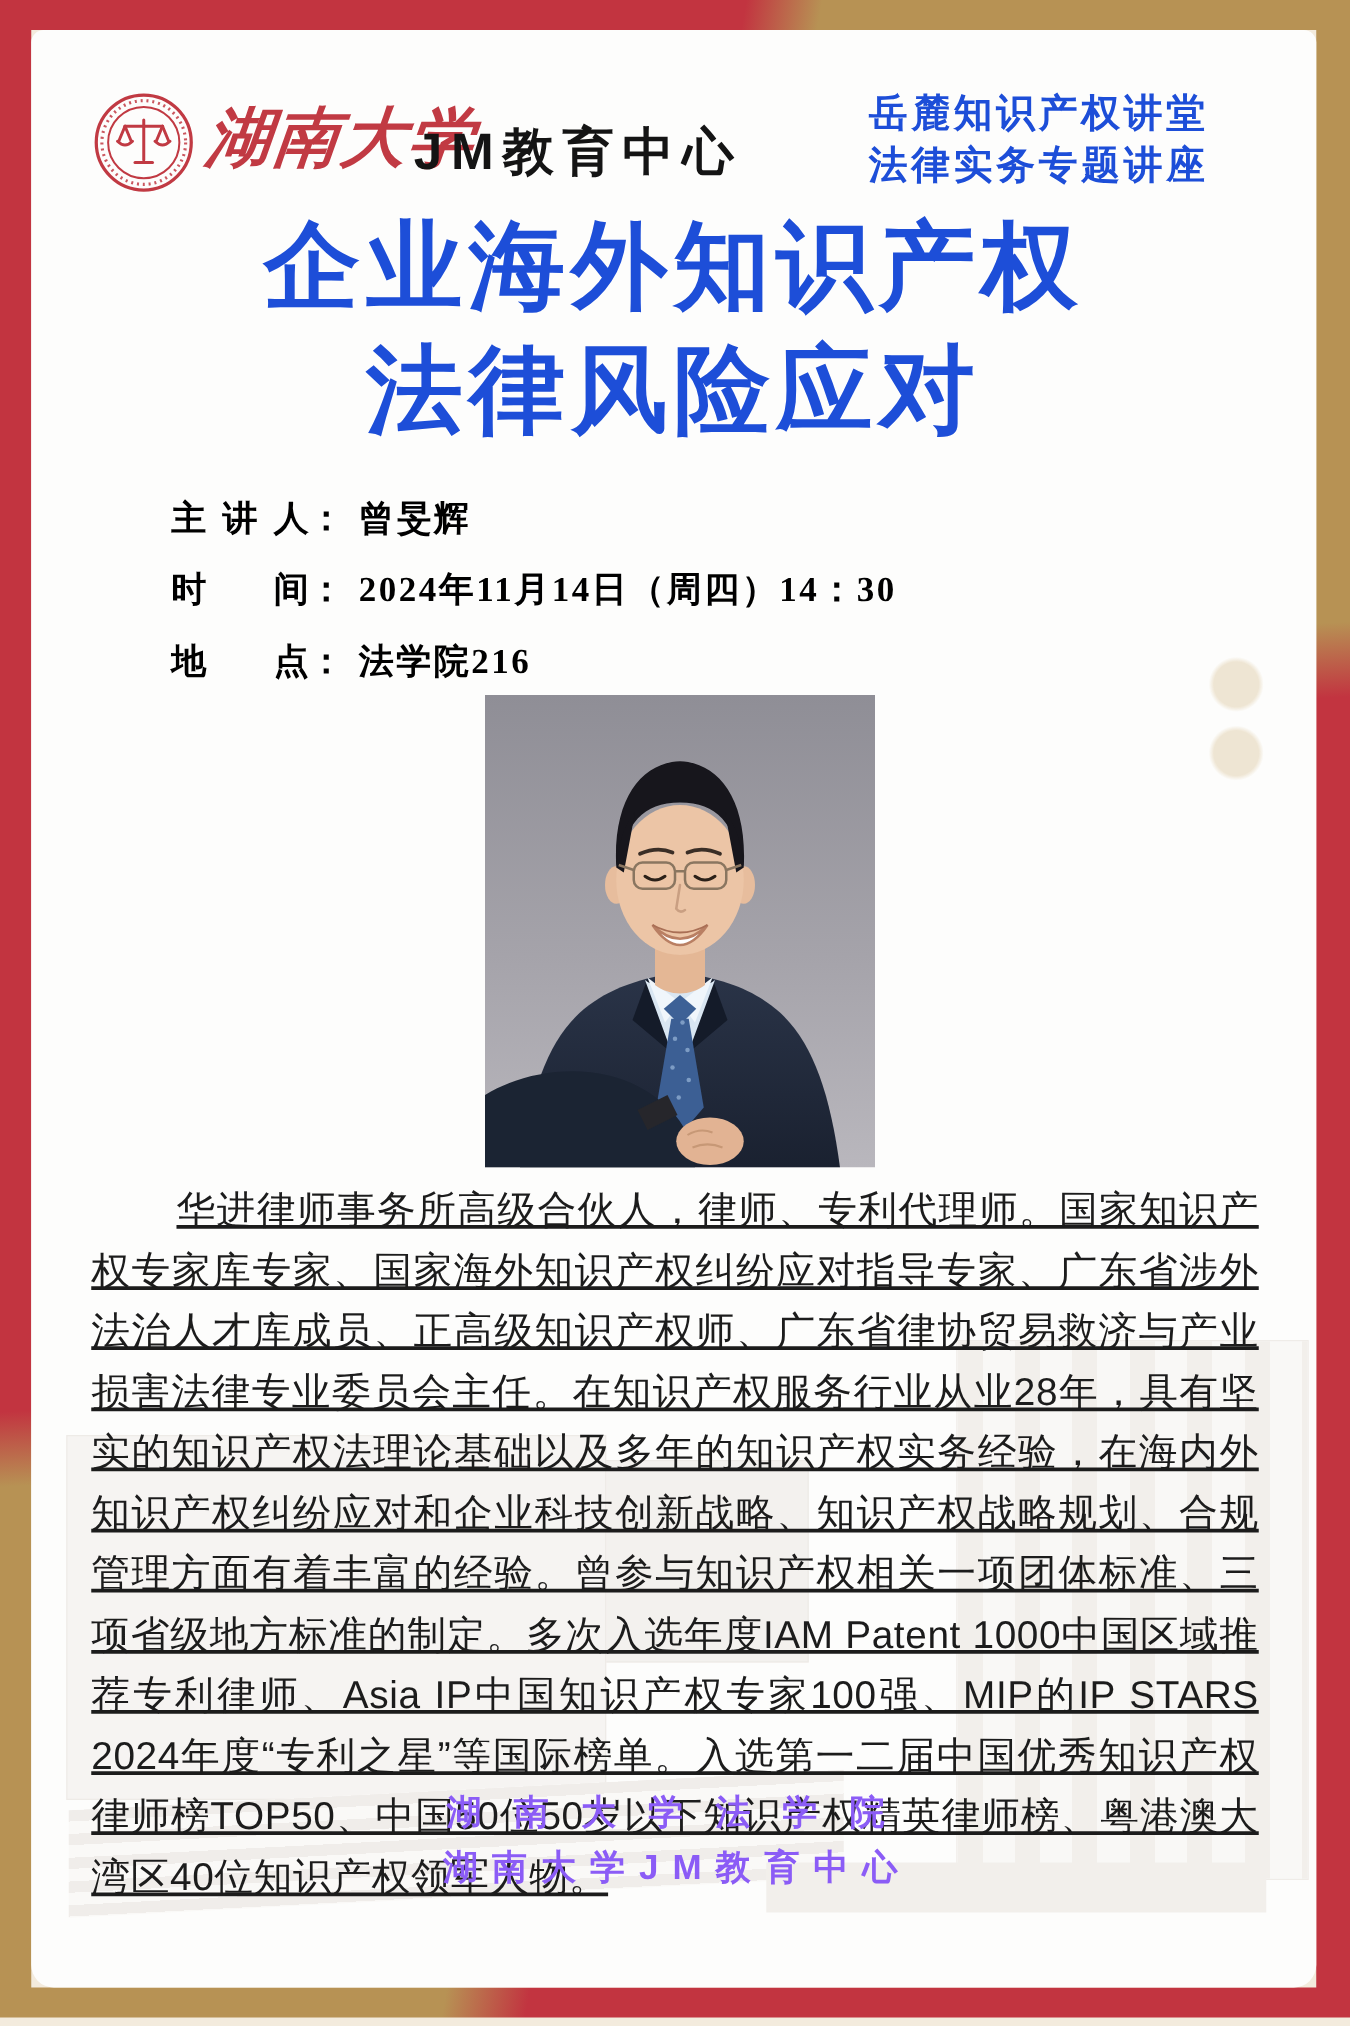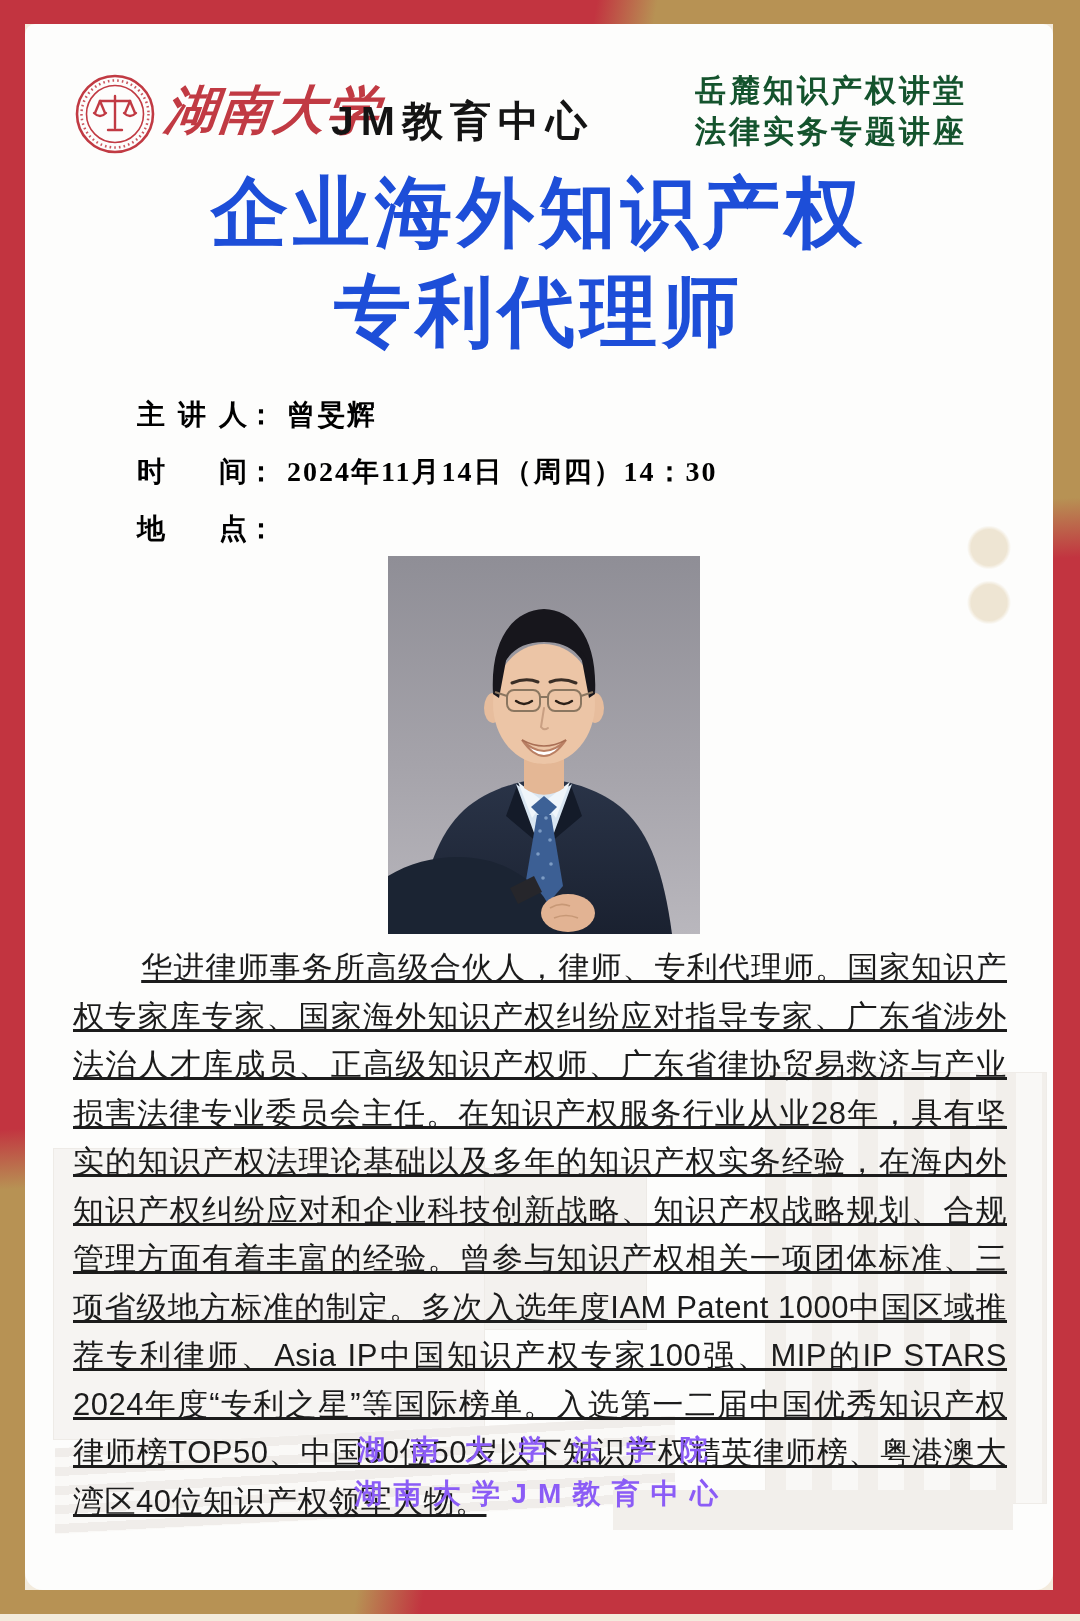--- a/index.html
+++ b/index.html
@@ -51,21 +51,21 @@
   .uni-name{
     position:absolute;left:140px;top:52px;
     font-family:"Liberation Serif",serif;font-size:52px;font-weight:bold;font-style:italic;
     color:#c13a43;transform:skewX(-6deg);letter-spacing:2px;white-space:nowrap;
   }
   .center-name{
     position:absolute;left:306px;top:70px;font-size:41px;font-weight:600;color:#141414;
     letter-spacing:7px;white-space:nowrap;
   }
   .series{
-    position:absolute;right:86px;top:46px;text-align:center;color:#14532d;
+    position:absolute;right:86px;top:46px;text-align:center;color:#1d4ed8;
     font-family:"Liberation Serif",serif;font-size:31px;font-weight:600;
     letter-spacing:3px;line-height:41px;white-space:nowrap;
   }
 
   
   .title{
     position:absolute;left:0;right:0;top:140px;text-align:center;
     font-family:"Liberation Serif",serif;font-weight:bold;color:#1d4ed8;
     font-size:77px;line-height:99px;letter-spacing:5px;
   }
@@ -139,37 +139,38 @@
     </div>
     <div class="uni-name">湖南大学</div>
     <div class="center-name">JM教育中心</div>
     <div class="series">
       <div>岳麓知识产权讲堂</div>
       <div>法律实务专题讲座</div>
     </div>
 
     <div class="title">
       <div>企业海外知识产权</div>
-      <div>专利代理师</div>
+      <div>法律风险应对</div>
     </div>
 
     <div class="info">
       <div class="info-row">
         <span class="info-label">主讲人</span>
           <span class="info-sep">：</span>
         <span class="info-value">曾旻辉</span>
       </div>
       <div class="info-row">
         <span class="info-label">时间</span>
           <span class="info-sep">：</span>
         <span class="info-value">2024年11月14日（周四）14：30</span>
       </div>
       <div class="info-row">
         <span class="info-label">地点</span>
           <span class="info-sep">：</span>
+        <span class="info-value">法学院216</span>
       </div>
     </div>
 
     <div class="photo" role="img" aria-label="演讲嘉宾肖像：深色西装、浅蓝衬衫、蓝色领带、眼镜，灰色背景">
       <svg viewBox="0 0 312 378" preserveAspectRatio="none">
         <defs>
           <linearGradient id="pgbg" x1="0" y1="0" x2="0" y2="1">
             <stop offset="0" stop-color="#8f8e96"></stop>
             <stop offset="0.55" stop-color="#a5a3aa"></stop>
             <stop offset="1" stop-color="#b9b7bd"></stop>

